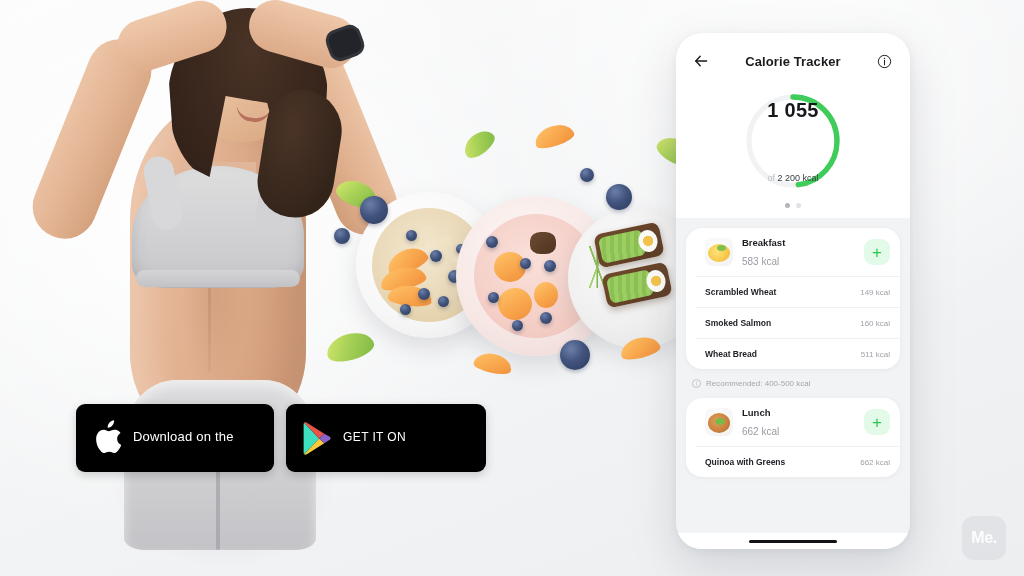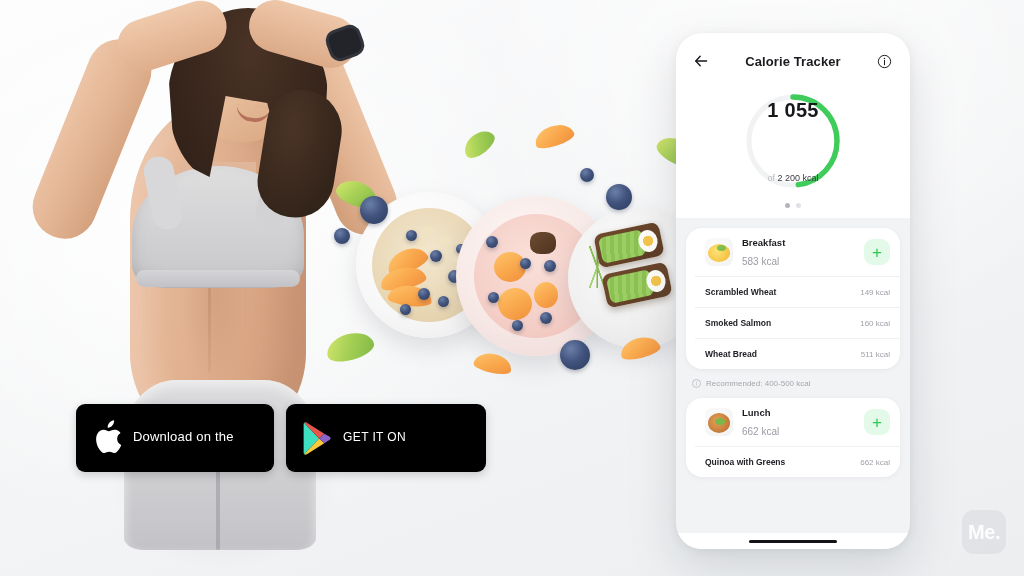--- a/index.html
+++ b/index.html
@@ -436,27 +436,27 @@
 
   .home-bar {
     width: 88px; height: 3px; border-radius: 2px; background: #121316;
     margin: 7px auto 6px auto;
   }
   .ph-bottom { background: #fff; }
 
   
   .watermark {
     position: absolute;
-    right: 18px; bottom: 22px;
+    right: 18px; bottom: 16px;
     width: 44px; height: 44px;
     border-radius: 12px;
     background: rgba(205,208,213,0.38);
     display: flex; align-items: center; justify-content: center;
     color: rgba(255,255,255,0.92);
-    font-size: 20px; font-weight: bold;
+    font-size: 16px; font-weight: bold;
     letter-spacing: -0.4px;
   }
 </style>
 </head>
 <body>
 
 <div id="stage">
 
   <div class="bg-sweep"></div>
 

